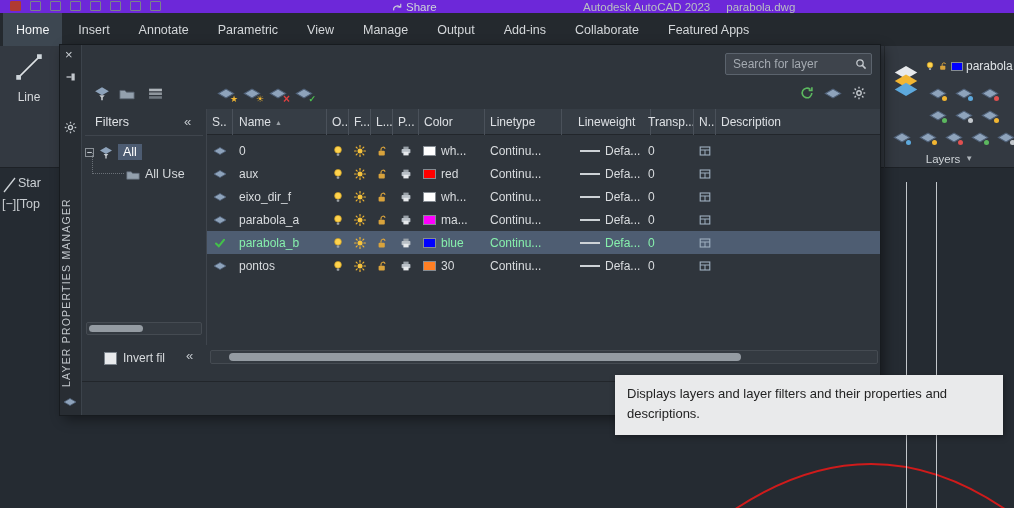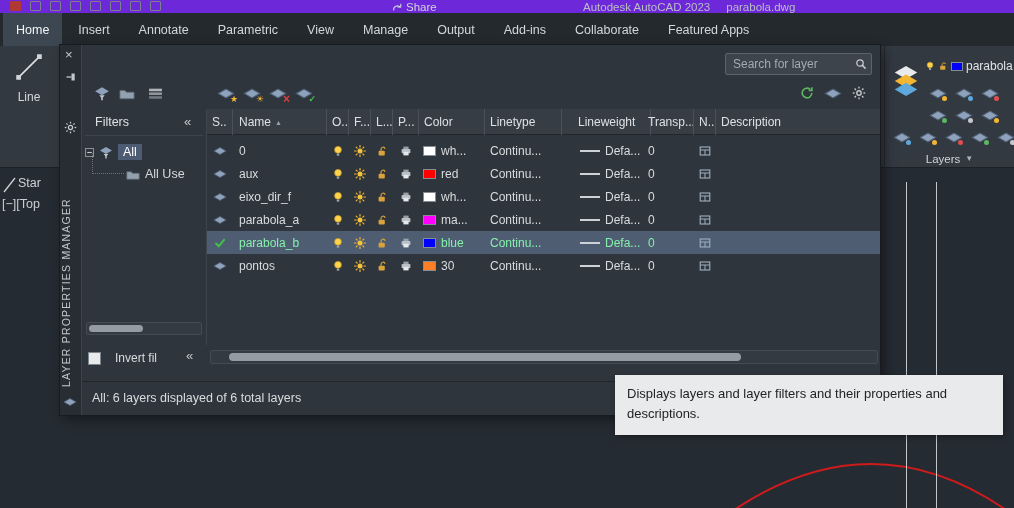--- a/index.html
+++ b/index.html
@@ -86,21 +86,21 @@
   .col-o{left:120px;width:22px}.col-f{left:142px;width:22px}.col-l{left:164px;width:22px}
   .col-p{left:186px;width:26px}.col-color{left:212px;width:66px}.col-lt{left:278px;width:77px;padding-left:5px}
   .col-lw{left:366px;width:78px}.col-tr{left:433px;width:54px;padding-left:8px}
   .col-n{left:487px;width:22px}.col-desc{left:509px;width:164px}
   .swatch{width:13px;height:10px;border:1px solid #858c93;margin:0 5px 0 4px;display:inline-block;flex:none}
   .lw-line{width:20px;height:2px;background:#cdd2d6;margin:0 5px 0 7px;display:inline-block;flex:none}
 
   #table-scroll{position:absolute;left:150px;top:305px;width:668px;height:14px;background:#343a41;border:1px solid #454b52;border-radius:2px}
   #table-scroll .thumb{position:absolute;left:18px;top:2px;width:512px;height:8px;background:#949ba2;border-radius:4px}
 
-  #invert-row{position:absolute;left:28px;top:304px;height:18px;display:flex;align-items:center;gap:14px}
+  #invert-row{position:absolute;left:44px;top:304px;height:18px;display:flex;align-items:center;gap:6px}
   #invert-cb{width:13px;height:13px;background:#e8eaec;border:1px solid #7c848c;cursor:pointer;flex:none}
   #invert-row .lbl{font-size:12px;color:#d9dcdf;white-space:nowrap}
 
   #pal-statline{position:absolute;left:22px;right:0;top:336px;border-top:1px solid #22262b}
   #pal-status{position:absolute;left:32px;top:346px;font-size:12.5px;color:#d9dcdf}
 
   
   #tooltip{position:absolute;left:615px;top:375px;width:388px;min-height:60px;background:#e9eaeb;color:#232323;font-size:13px;line-height:1.5;padding:9px 12px;z-index:9;box-shadow:1px 2px 6px rgba(0,0,0,.35)}
 
   svg{display:block}
@@ -757,20 +757,19 @@
         <div class="thumb"></div>
       </div>
 
     <div id="invert-row">
       <div id="invert-cb"></div>
       <span class="lbl">Invert fil</span>
     </div>
     <div class="collapse-gl" style="left:126px;top:303px">«</div>
 
     <div id="pal-statline"></div>
-    <div id="pal-status">All: 6 layers displayed of 6 total layers</div>
   </div>
 
   <div id="tooltip">
     <span>Displays layers and layer filters and their properties and descriptions.</span>
   </div>
 
 </div>
 
 </body></html>

